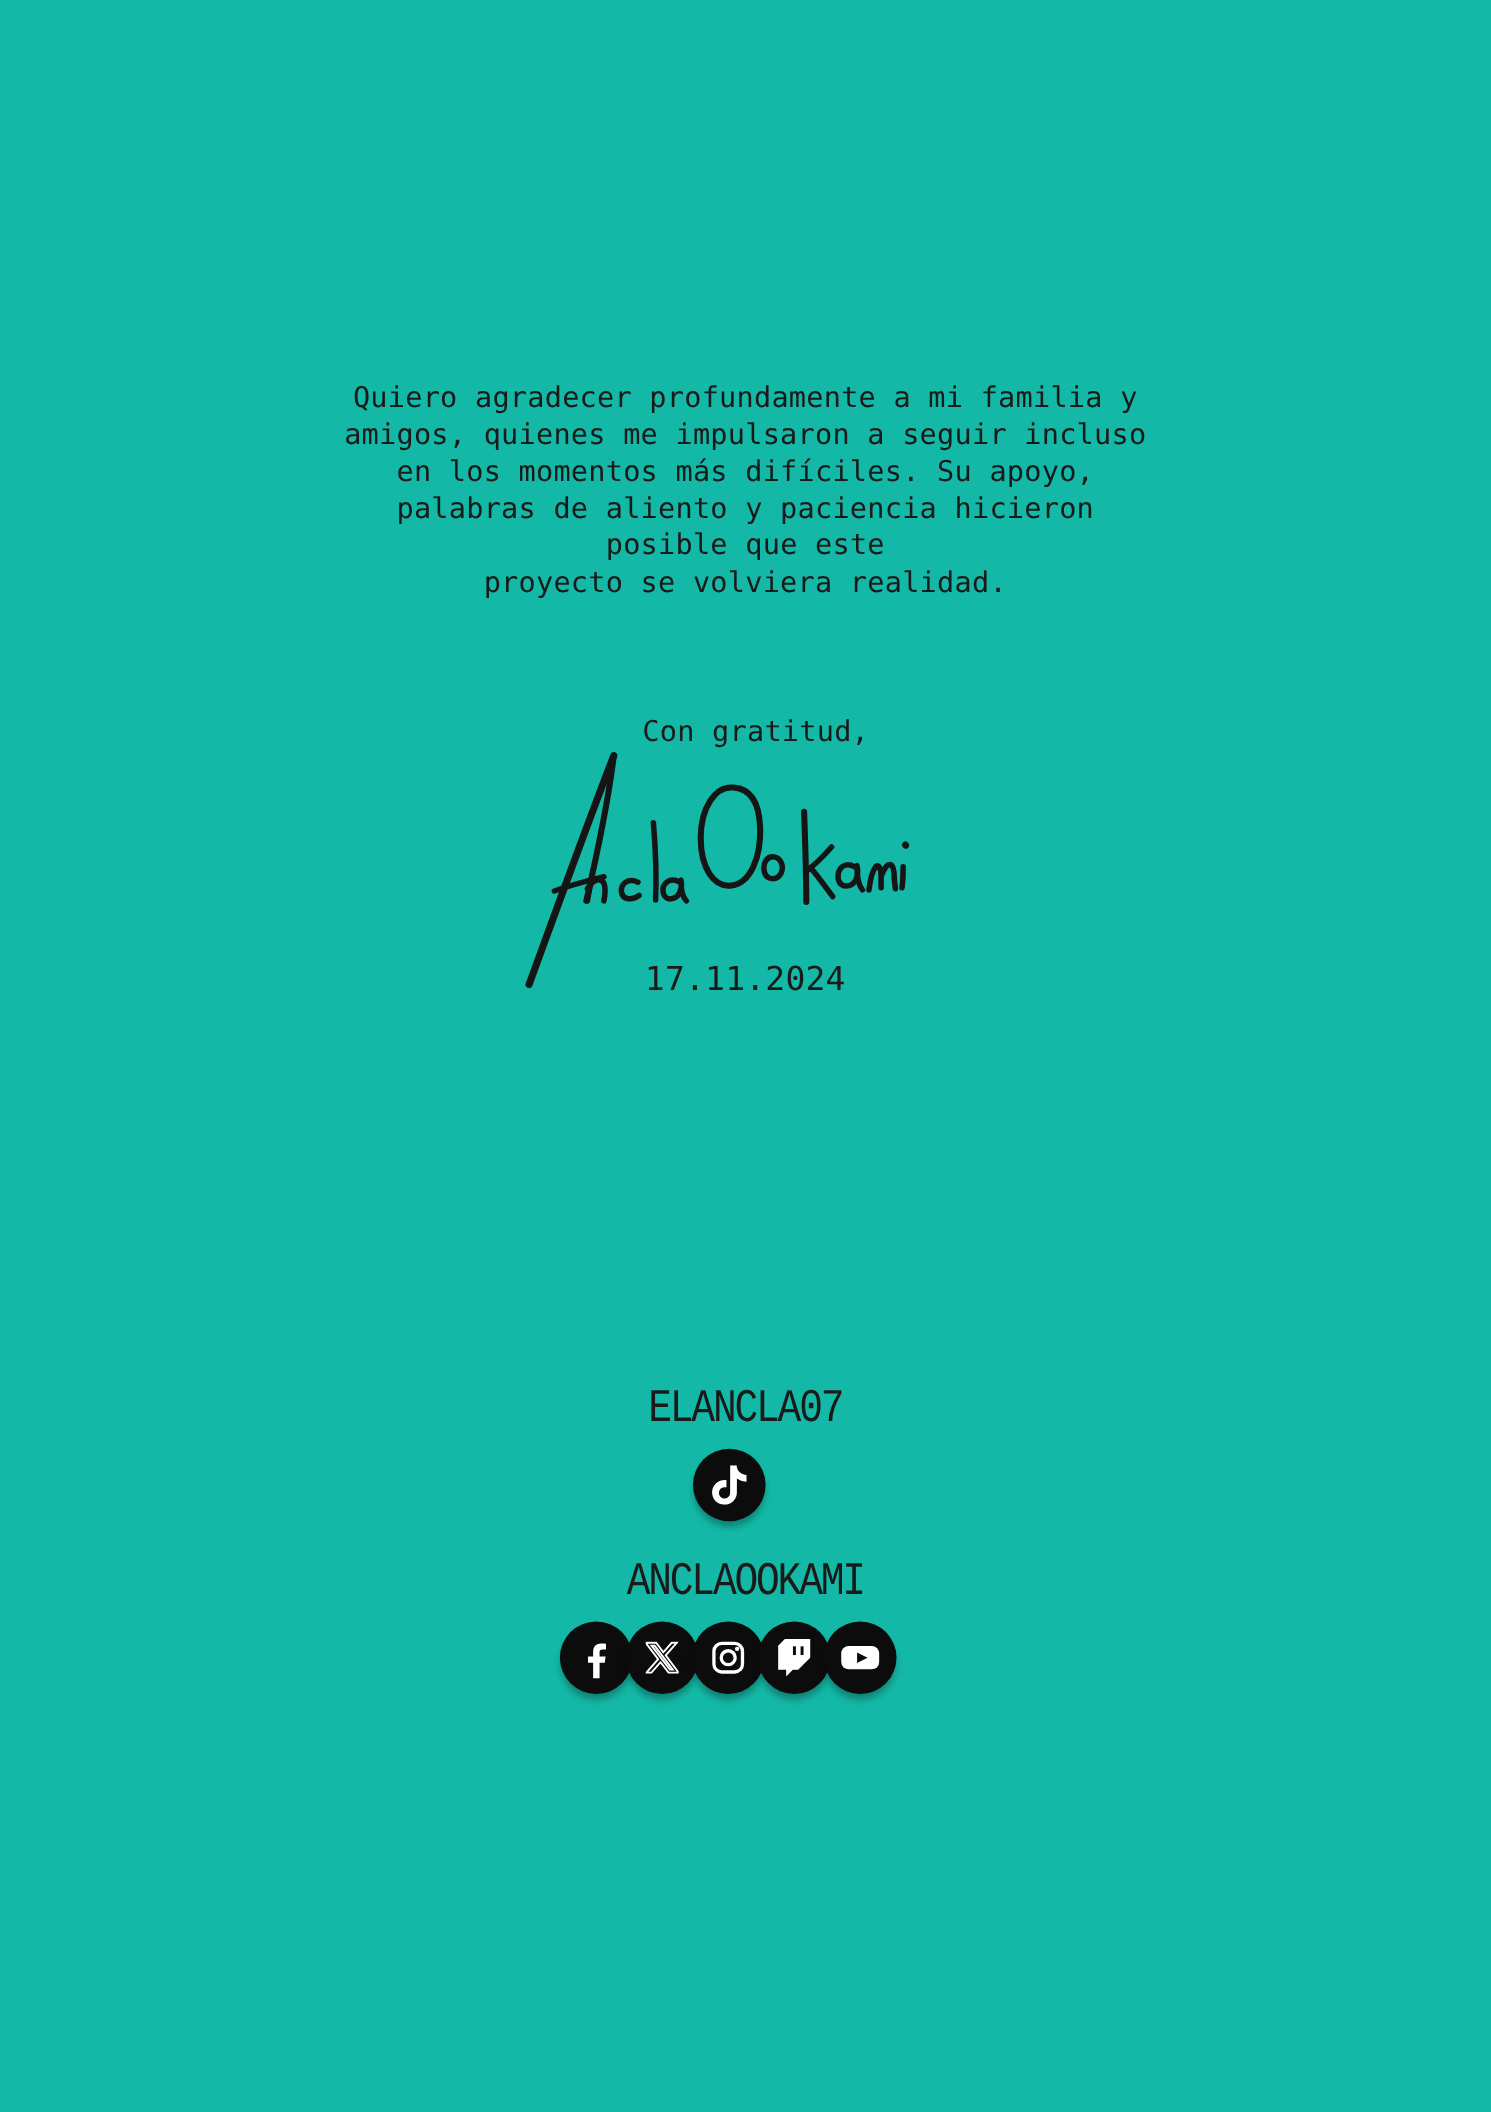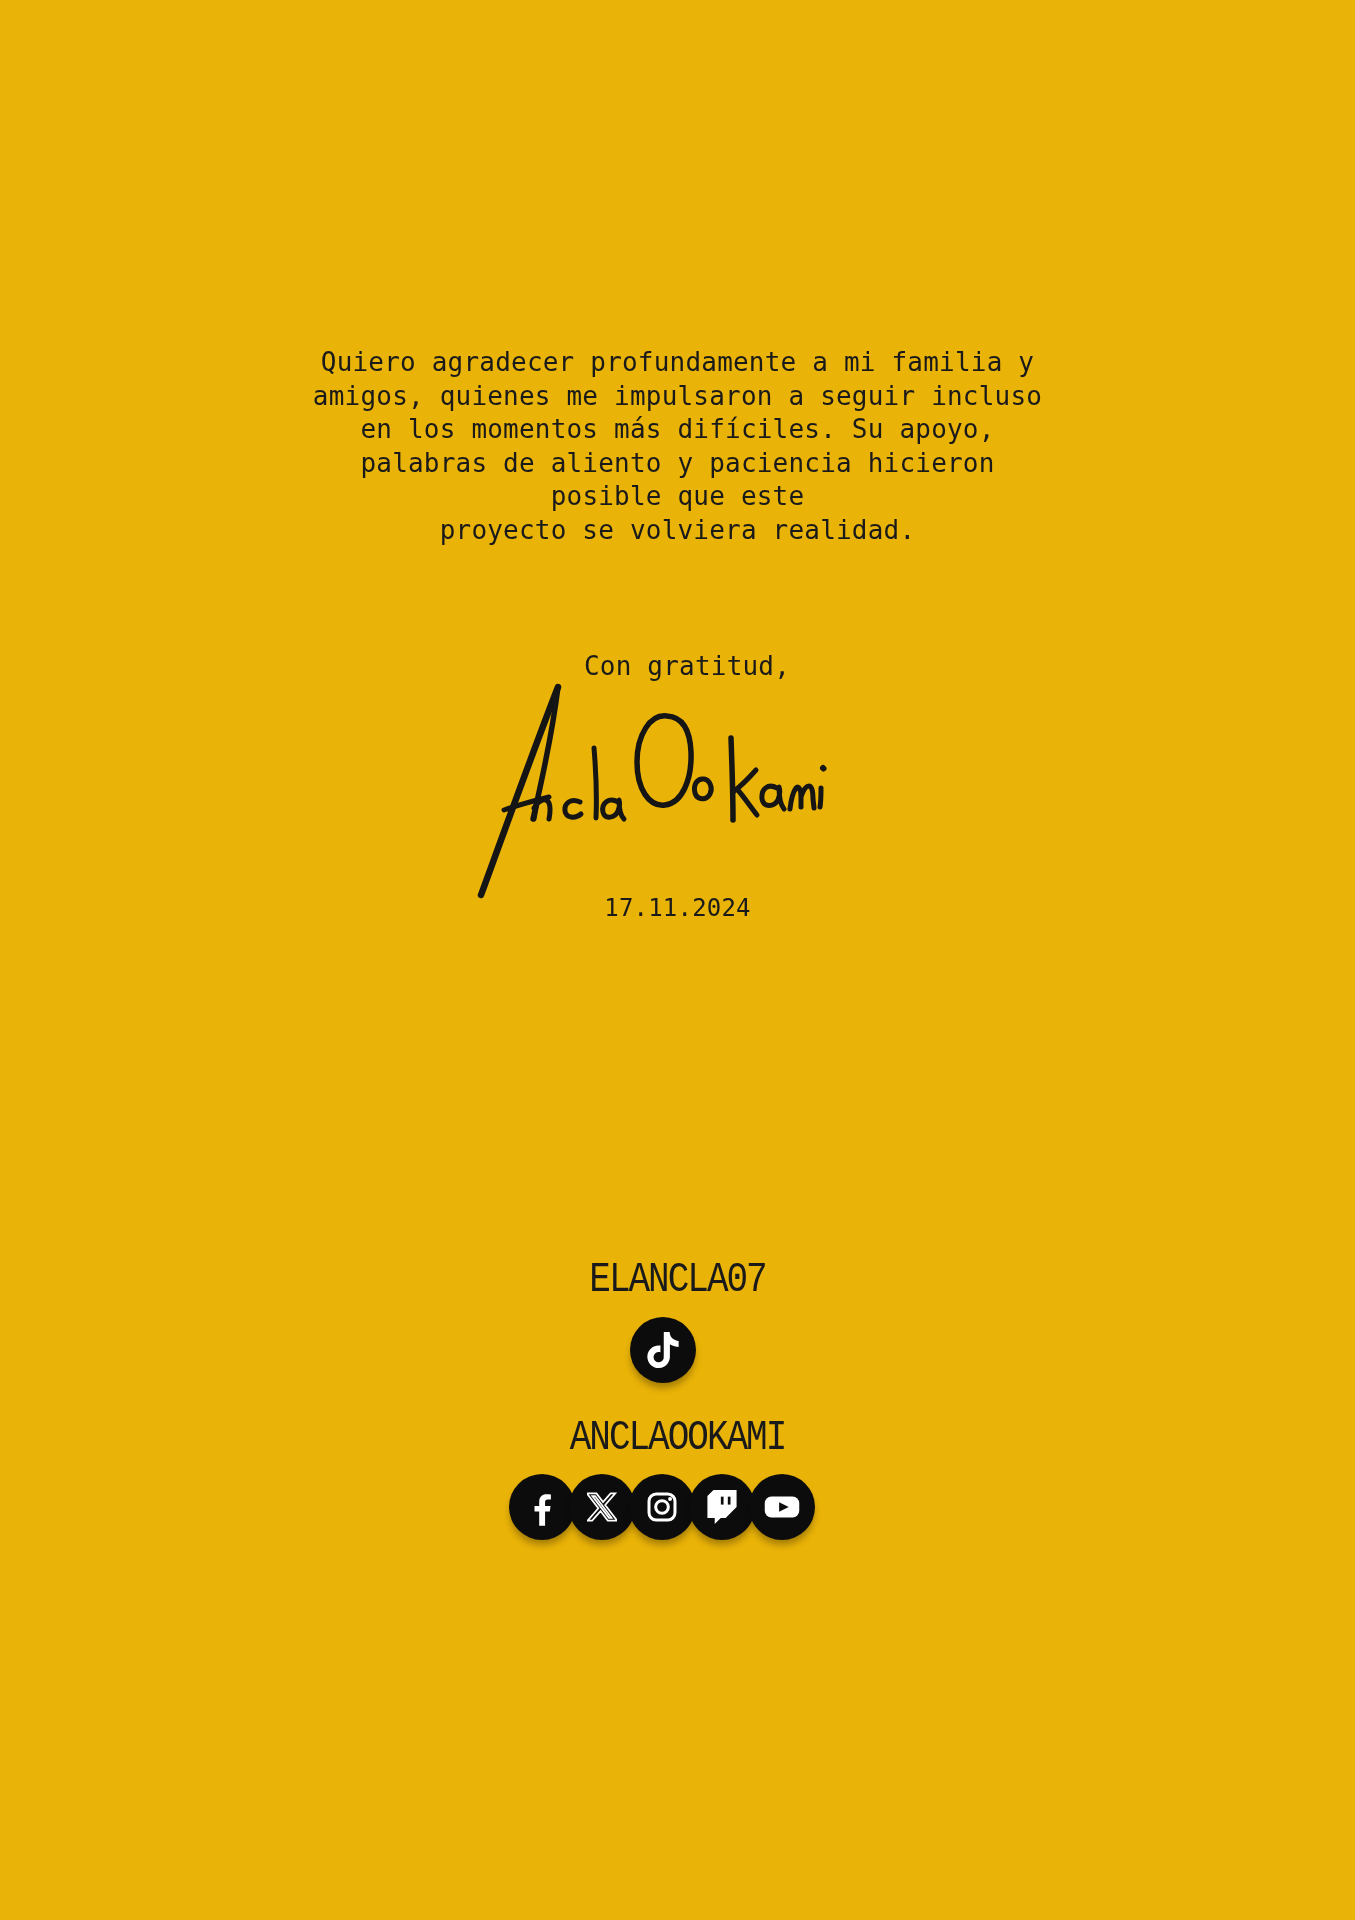--- a/index.html
+++ b/index.html
@@ -1,38 +1,38 @@
 <!DOCTYPE html>
 <html><head>
 <meta charset="utf-8">
 <style>
   * { margin:0; padding:0; box-sizing:border-box; }
   html,body { background:#ffffff; }
   .page {
     position:relative;
     width:1355px; height:1920px;
     margin:0 auto;
-    background:#eab308;
+    background:#14b8a6;
     font-family:"DejaVu Sans Mono", monospace;
     color:#1a1a1a;
     overflow:hidden;
   }
   .centered { position:absolute; left:0; width:100%; text-align:center; }
   .para {
     top:346px;
     font-size:26px;
     line-height:33.6px;
     letter-spacing:0.2px;
     white-space:pre-line;
   }
   .thanks  { top:583px; font-size:26px; letter-spacing:0.2px; }
   .closing { top:651px; font-size:26px; letter-spacing:0.2px;padding-left:19px; }
   .sig-wrap { position:absolute; left:470px; top:676px; width:360px; height:235px; }
   .sig-wrap svg { display:block; width:100%; height:100%; }
-  .date { top:894px; font-size:24px; letter-spacing:0.2px; }
+  .date { top:873px; font-size:30px; letter-spacing:0.2px; }
 
   .handle {
     font-family:"Liberation Mono","DejaVu Sans Mono",monospace;
     font-size:36px;
     letter-spacing:-2px;
     transform:scaleY(1.18);
     transform-origin:center top;
   }
   .handle-tiktok { top:1256px; }
   .handle-row    { top:1414px; }

